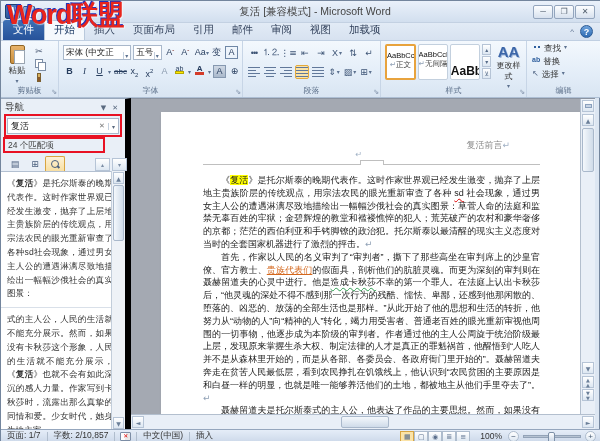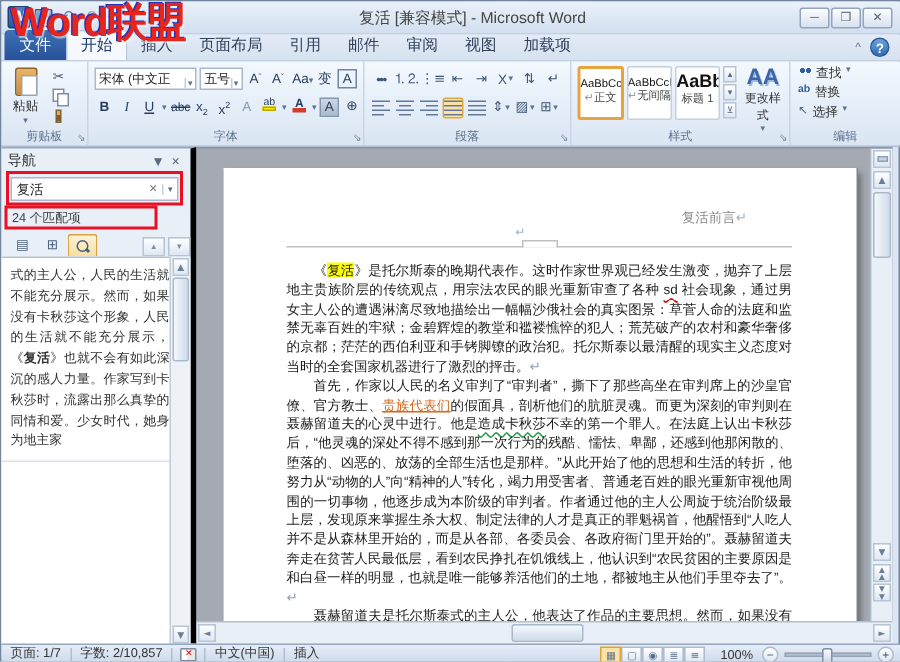--- a/index.html
+++ b/index.html
@@ -74,37 +74,37 @@
   .lines.left i:nth-child(2n) { width:8px; } .lines i { width:12px; }
   .lines.center i:nth-child(2n) { width:8px; margin:0 auto; }
   .lines.right i:nth-child(2n) { width:8px; margin-left:auto; }
   .pbtn.hilite { background:#fbe3a7; border:1px solid #e3a93c; border-radius:2px; }
   .bullets { letter-spacing:-1px; }
 
   .g-styles { width:146px; display:flex; align-items:flex-start; padding-top:3px; }
   .stylecard { width:35px; height:36px; background:#fff; border:1px solid #c3d0de; border-radius:2px; margin-left:2px; text-align:center; overflow:hidden; }
   .stylecard.sel { border:2px solid #e8a33d; }
   .stylecard .prev { font-size:7.5px; margin-top:5px; white-space:nowrap; color:#111; }
-  .stylecard .prev.big { font-size:12px; font-weight:bold; margin-top:2px; }
+  .stylecard .prev.big { font-size:12px; font-weight:bold; margin-top:19px; }
   .stylecard .nm { font-size:7.5px; color:#444; white-space:nowrap; }
   .stylecard .mk { color:#8fa0b5; }
   .gal { display:flex; flex-direction:column; margin-left:2px; gap:1px; }
   .gal span { width:9px; height:11px; border:1px solid #b6c4d6; background:linear-gradient(#fff,#dde7f2); font-size:6px; text-align:center; line-height:10px; color:#55master; color:#556a88; }
   .chgstyle { width:36px; text-align:center; margin-left:2px; }
   .chgstyle .aa { font-size:15px; font-weight:bold; color:#3c66a8; text-shadow:1px 1px 0 #9fb8dc; line-height:16px; }
   .chgstyle .lb { font-size:8px; color:#333; } .chgstyle .dd{ display:block; }
 
   .g-edit { width:73px; border-right:none; padding-left:5px; }
   .erow { display:flex; align-items:flex-start; gap:3px; height:13px; font-size:8.5px; color:#333; }
   .i-find { width:9px; height:8px; background:radial-gradient(circle 2.5px at 3px 4px,#2f5f9e 60%,transparent 61%),radial-gradient(circle 2.5px at 7px 4px,#2f5f9e 60%,transparent 61%); }
   .i-repl { font-size:7px; color:#2f5f9e; font-weight:bold; }
   .i-sel { font-size:8px; color:#55master; color:#556a88; }
 
   
-  .navpane { position:absolute; left:0; top:97px; width:130px; height:331px; background:#e9eff7; border-right:4px solid #000000; border-top:1px solid #97a6ba; }
+  .navpane { position:absolute; left:0; top:97px; width:130px; height:331px; background:#e9eff7; border-right:6px solid #000000; border-top:1px solid #97a6ba; }
   .nav-head { height:17px; display:flex; align-items:center; padding:0 4px; font-size:9.5px; color:#333; }
   .nav-head .sp { flex:1; }
   .nav-head .hb { font-size:7px; color:#55master; color:#5a6a80; padding:0 3px; }
   .nav-search { position:absolute; left:6px; top:19px; width:112px; height:16px; background:#fff; border:1px solid #a9b8cb; display:flex; align-items:center; font-size:9px; }
   .nav-search input { flex:1; border:none; outline:none; font-size:9px; width:60px; padding-left:3px; font-family:inherit; color:#222; background:transparent; }
   .nav-search .xb { font-size:7px; color:#777; padding:0 3px; }
   .nav-search .db { font-size:6px; color:#55master; color:#5a6a80; border-left:1px solid #c4d0de; padding:0 3px; }
   .nav-matches { position:absolute; left:7px; top:41px; font-size:8.5px; color:#3f3f3f; }
   .anno { position:absolute; border:2px solid #e81123; pointer-events:none; z-index:20; }
   .anno.a1 { left:3px; top:15px; width:118px; height:23px; }
@@ -119,21 +119,21 @@
   .nav-tabs .arr { width:15px; height:13px; border:1px solid #b6c4d6; background:linear-gradient(#fff,#dde7f2); font-size:6px; text-align:center; line-height:12px; color:#7c8da5; margin-left:2px; }
   .nav-results { position:absolute; left:0; top:72px; width:116px; height:259px; background:#fff; border-top:1px solid #b3c0d1; overflow:hidden; }
   .rcard { padding:5px 4px 6px 6px; border-bottom:1px solid #d9e0e9; font-size:8.6px; line-height:13.8px; color:#333; text-align:justify; }
   .rcard .seg-em { font-weight:bold; }
   .navscroll { position:absolute; right:0; top:72px; width:14px; height:259px; background:#eef2f7; border-left:1px solid #c2cdda; }
   .navscroll .sb { position:absolute; left:1px; width:11px; height:12px; border:1px solid #b6c4d6; background:linear-gradient(#fff,#dde7f2); font-size:6px; text-align:center; line-height:11px; color:#6b7f99; }
   .navscroll .thumb { position:absolute; left:1px; top:14px; width:11px; height:56px; border:1px solid #a9b8cb; border-radius:2px; background:linear-gradient(90deg,#f4f8fc,#cfdbe9); }
 
   
   .docarea { position:absolute; left:130px; top:97px; width:464px; height:316px; background:#a4a9b2; border-top:1px solid #8b93a0; overflow:hidden; }
-  .page { position:absolute; left:18px; top:13px; width:422px; height:310px; background:#fff; box-shadow:1px 0 0 #7e838c,0 1px 0 #7e838c,3px 3px 4px rgba(0,0,0,.35); overflow:hidden; }
+  .page { position:absolute; left:30px; top:13px; width:422px; height:310px; background:#fff; box-shadow:1px 0 0 #7e838c,0 1px 0 #7e838c,3px 3px 4px rgba(0,0,0,.35); overflow:hidden; }
   .pagein { padding:27px 43px 0 42px; }
   .dochead { text-align:right; padding-right:30px; font-size:9px; color:#8a8a8a; }
   .dochead .mk { color:#9fb0c4; }
   .hline { position:relative; border-bottom:1px solid #bfbfbf; height:13px; }
   .hline .bump { position:absolute; left:50%; transform:translateX(-50%); bottom:-1px; width:24px; height:5px; border:1px solid #bfbfbf; border-bottom:none; background:#fff; }
   .hline .cmk { position:absolute; left:50%; transform:translateX(-16px); bottom:5px; font-size:8px; color:#9fb0c4; }
   .docbody { margin-top:9px; font-size:9px; line-height:12.8px; color:#1c1c1c; text-align:justify; }
   .docbody p { text-indent:2em; }
   .seg-hl { background:#ffff00; }
   .seg-sp { text-decoration:underline wavy #e00000; text-underline-offset:2px; }
@@ -408,20 +408,21 @@
       <span class="ntab ico">▤</span>
       <span class="ntab ico">⊞</span>
       <span class="ntab active">
           <span class="mag"></span>
         </span>
       <span class="sp"></span>
       <span class="arr ico">▴</span>
       <span class="arr ico">▾</span>
     </div>
     <div class="nav-results">
+      <div class="rcard"><span>《</span><span class="seg-em">复活</span><span>》是托尔斯泰的晚期代表作。这时作家世界观已经发生激变，抛弃了上层地主贵族阶层的传统观点，用宗法农民的眼光重新审查了各种sd社会现象，通过男女主人公的遭遇淋漓尽致地描绘出一幅幅沙俄社会的真实图景：</span></div>
       <div class="rcard"><span>式的主人公，人民的生活就不能充分展示。然而，如果没有卡秋莎这个形象，人民的生活就不能充分展示，《</span><span class="seg-em">复活</span><span>》也就不会有如此深沉的感人力量。作家写到卡秋莎时，流露出那么真挚的同情和爱。少女时代，她身为地主家</span></div>
     </div>
     <div class="navscroll">
       <span class="sb ico" style="top:1px">▲</span>
       <span class="thumb"></span>
       <span class="sb ico" style="bottom:1px">▼</span>
     </div>
   </div>
 
   <div class="docarea">

